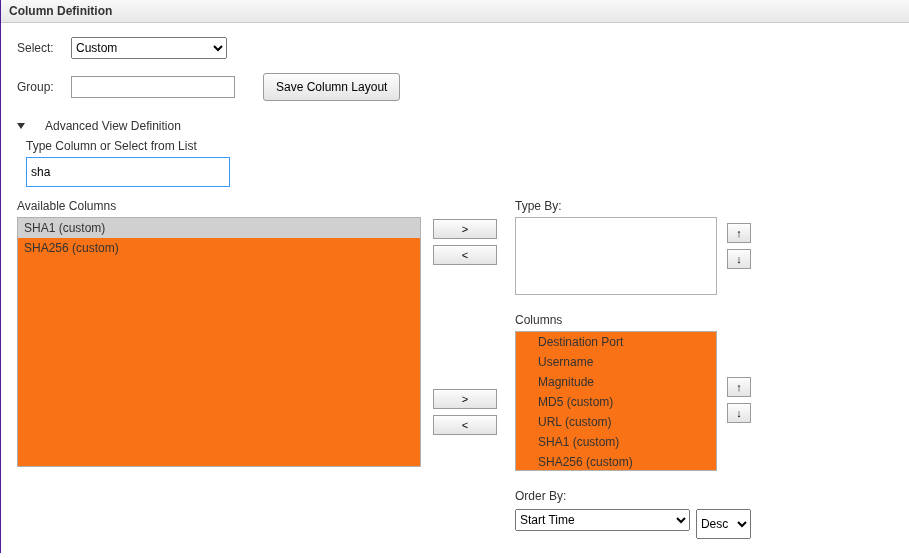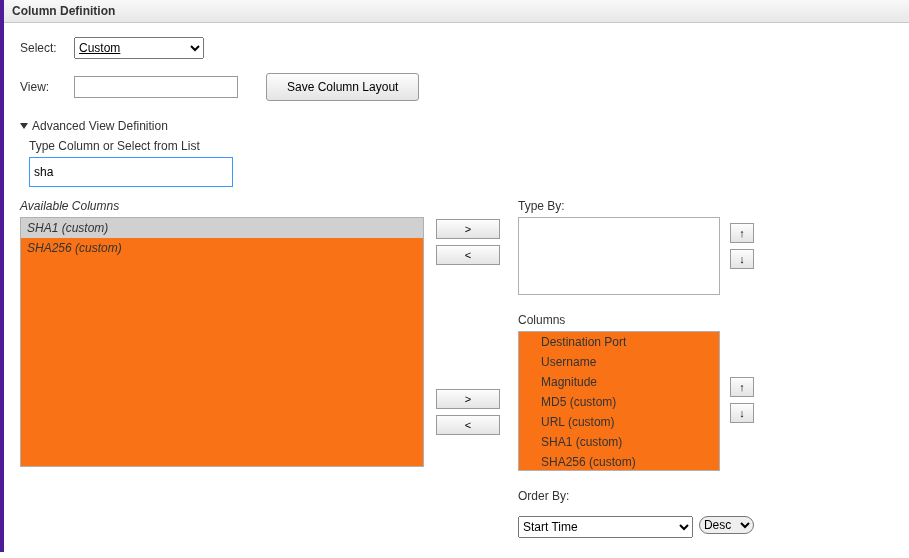--- a/index.html
+++ b/index.html
@@ -5,21 +5,21 @@
   * { box-sizing: border-box; }
   body {
     margin: 0;
     font-family: Arial, Helvetica, sans-serif;
     font-size: 12px;
     color: #333;
     background: #fff;
   }
   .panel {
     width: 909px;
-    border-left: 4px solid #4c1d95;
+    border-left: 1px solid #4c1d95;
   }
   .panel-header {
     background: linear-gradient(to bottom, #f8f8f8, #e8e8e8);
     border-bottom: 1px solid #c8c8c8;
     padding: 4px 8px;
     font-weight: bold;
     font-size: 12px;
   }
   .panel-body {
     padding: 14px 10px 14px 16px;
@@ -29,45 +29,44 @@
     align-items: center;
     gap: 8px;
     margin-bottom: 14px;
   }
   .lbl { min-width: 46px; }
   select, input[type=text] {
     font-family: inherit;
     font-size: 12px;
   }
   .display-select {
-    width: 130px;
-    height: 22px;
-    text-decoration: underline;
+    width: 156px;
+    height: 22px;
   }
   .name-input {
     width: 164px;
     height: 22px;
     border: 1px solid #999;
     padding: 2px 4px;
   }
   .btn {
     background: linear-gradient(to bottom, #fdfdfd, #e4e4e4);
     border: 1px solid #9a9a9a;
     border-radius: 3px;
-    padding: 6px 20px;
+    padding: 6px 12px;
     font-size: 12px;
     cursor: pointer;
   }
   .save-btn {
     margin-left: 20px;
   }
   .adv-toggle {
     display: flex;
     align-items: center;
-    gap: 4px;
+    gap: 20px;
     cursor: pointer;
     margin-top: 18px;
     margin-bottom: 6px;
   }
   .adv-arrow {
     display: inline-block;
     width: 0; height: 0;
     border-left: 4px solid transparent;
     border-right: 4px solid transparent;
     border-top: 6px solid #333;
@@ -82,21 +81,20 @@
     padding: 14px 4px;
   }
   .columns-area {
     display: flex;
     gap: 12px;
     margin-top: 12px;
     align-items: flex-start;
   }
   .left-col {
     width: 404px;
-    font-style: italic;
   }
   .section-label {
     margin-bottom: 4px;
   }
   .listbox {
     border: 1px solid #b0b0b0;
     overflow-y: auto;
     background: #f97316;
     font-size: 12px;
   }
@@ -138,30 +136,29 @@
   .columns-list {
     height: 140px;
     position: relative;
   }
   .columns-list::-webkit-scrollbar { width: 14px; }
   .columns-list::-webkit-scrollbar-track { background: #f0f0f0; }
   .columns-list::-webkit-scrollbar-thumb { background: #c0c0c0; }
   .order-row {
     display: flex;
     gap: 6px;
-    margin-top: 13px;
+    margin-top: 6px;
   }
   .orderby-select {
     width: 178px;
     height: 22px;
   }
   .orderdir-select {
     width: 56px;
-    height: 18px;
-    border-radius: 9px;
+    height: 30px;
   }
   .reorder-btn {
     width: 24px;
     height: 20px;
     background: linear-gradient(to bottom, #fdfdfd, #e4e4e4);
     border: 1px solid #9a9a9a;
     font-size: 11px;
     cursor: pointer;
     padding: 0;
   }
@@ -182,21 +179,21 @@
 
   <div class="panel-body">
     <div class="row">
       <span class="lbl">Select:</span>
       <select class="display-select">
         <option>Custom</option>
       </select>
     </div>
 
     <div class="row">
-      <span class="lbl">View:</span>
+      <span class="lbl">Group:</span>
       <input type="text" class="name-input" value="" style="">
       <button class="btn save-btn">Save Column Layout</button>
     </div>
 
     <div class="adv-toggle">
       <span class="adv-arrow"></span>
       <span>Advanced View Definition</span>
     </div>
 
     <div style="margin-left:9px;">

